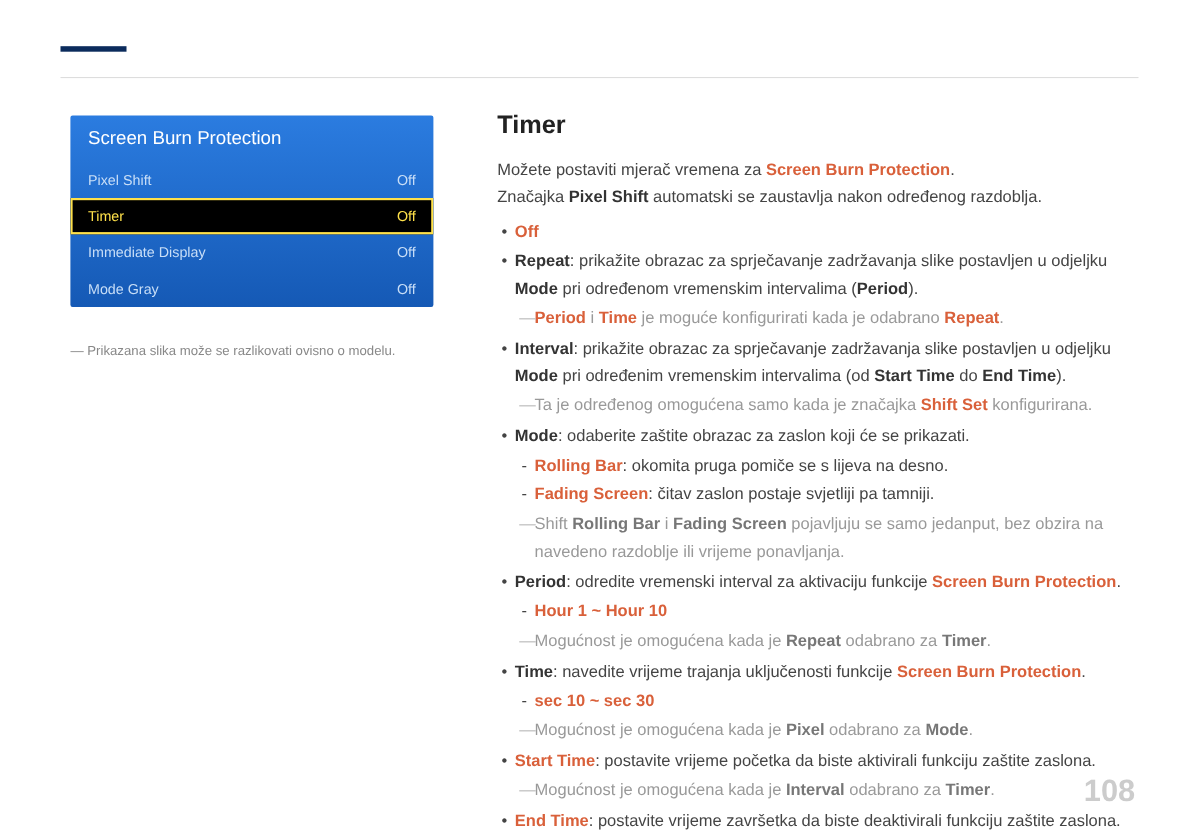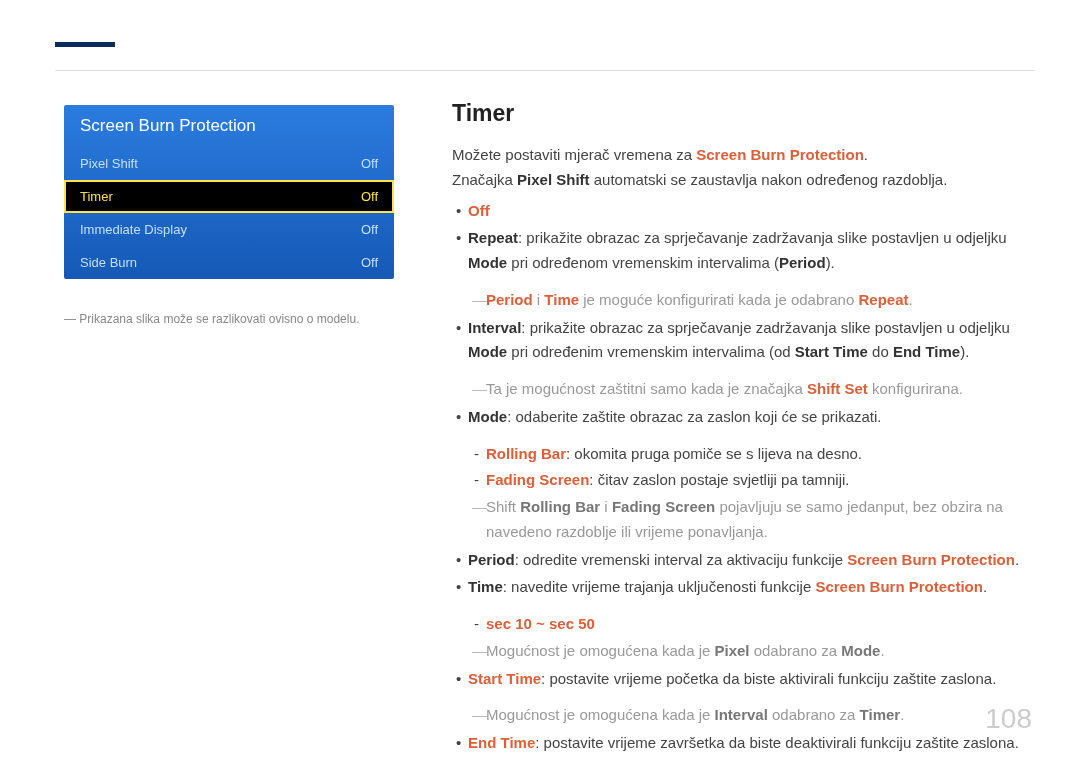--- a/index.html
+++ b/index.html
@@ -84,36 +84,36 @@
     color: #444;
   }
   .rd { color: #d9603a; font-weight: bold; }
   .bd { font-weight: bold; color: #333; }
   .gray-note { color: #999; }
   ul.bullets { list-style: none; padding-left: 16px; }
   ul.bullets > li { position: relative; margin-bottom: 3px; }
   ul.bullets > li::before {
     content: "•"; position: absolute; left: -12px; top: 0; color: #444;
   }
-  ul.sub { list-style: none; padding-left: 18px; margin-top: 12px; }
+  ul.sub { list-style: none; padding-left: 18px; margin-top: 2px; }
   ul.sub > li { position: relative; margin-bottom: 2px; }
   ul.sub > li.dash::before {
     content: "-"; position: absolute; left: -12px; top: 0; color: #444;
   }
   ul.sub > li.note { color: #999; }
   ul.sub > li.note::before {
     content: "―"; position: absolute; left: -14px; top: 0; color: #bbb;
   }
   .page-number {
     position: absolute;
     bottom: 28px;
     right: 48px;
     font-size: 28px;
     color: #ccc;
-    font-weight: 400;
+    font-weight: 700;
   }
 </style>
 </head>
 <body>
 
 <div class="top-bar"></div>
 <div class="top-line"></div>
 
 <div class="left-col">
   <div class="osd">
@@ -124,21 +124,21 @@
     </div>
     <div class="osd-row selected">
       <span>Timer</span>
       <span>Off</span>
     </div>
     <div class="osd-row">
       <span>Immediate Display</span>
       <span>Off</span>
     </div>
     <div class="osd-row">
-      <span>Side Burn</span>
+      <span>Mode Gray</span>
       <span>Off</span>
     </div>
   </div>
   <div class="osd-note">Prikazana slika može se razlikovati ovisno o modelu.</div>
 </div>
 
 <div class="right-col">
   <div class="section-title">Timer</div>
   <div class="body-text">
     <p>
@@ -157,44 +157,50 @@
           <li class="note">
             <span class="rd">Period</span><span class="gray-note"> i </span><span class="rd">Time</span><span class="gray-note"> je moguće konfigurirati kada je odabrano </span><span class="rd">Repeat</span><span class="gray-note">.</span>
           </li>
         </ul>
       </li>
 
       <li>
         <span class="bd">Interval</span><span>: prikažite obrazac za sprječavanje zadržavanja slike postavljen u odjeljku </span><span class="bd">Mode</span><span> pri određenim vremenskim intervalima (od </span><span class="bd">Start Time</span><span> do </span><span class="bd">End Time</span><span>).</span>
         <ul class="sub">
           <li class="note">
-            <span class="gray-note">Ta je mogućnost zaštitni samo kada je značajka </span><span class="rd">Shift Set</span><span class="gray-note"> konfigurirana.</span>
+            <span class="gray-note">Ta je određenog omogućena samo kada je značajka </span><span class="rd">Shift Set</span><span class="gray-note"> konfigurirana.</span>
           </li>
         </ul>
       </li>
 
       <li>
         <span class="bd">Mode</span><span>: odaberite zaštite obrazac za zaslon koji će se prikazati.</span>
         <ul class="sub">
           <li class="dash"><span class="rd">Rolling Bar</span><span>: okomita pruga pomiče se s lijeva na desno.</span></li>
           <li class="dash"><span class="rd">Fading Screen</span><span>: čitav zaslon postaje svjetliji pa tamniji.</span></li>
           <li class="note">
             <span class="gray-note">Shift </span><span class="bd gray-note" style="color:#777">Rolling Bar</span><span class="gray-note"> i </span><span class="bd gray-note" style="color:#777">Fading Screen</span><span class="gray-note"> pojavljuju se samo jedanput, bez obzira na navedeno razdoblje ili vrijeme ponavljanja.</span>
           </li>
         </ul>
       </li>
 
       <li>
         <span class="bd">Period</span><span>: odredite vremenski interval za aktivaciju funkcije </span><span class="rd">Screen Burn Protection</span><span>.</span>
+        <ul class="sub">
+          <li class="dash"><span class="rd">Hour 1 ~ Hour 10</span></li>
+          <li class="note">
+            <span class="gray-note">Mogućnost je omogućena kada je </span><span class="bd" style="color:#777">Repeat</span><span class="gray-note"> odabrano za </span><span class="bd" style="color:#777">Timer</span><span class="gray-note">.</span>
+          </li>
+        </ul>
       </li>
 
       <li>
         <span class="bd">Time</span><span>: navedite vrijeme trajanja uključenosti funkcije </span><span class="rd">Screen Burn Protection</span><span>.</span>
         <ul class="sub">
-          <li class="dash"><span class="rd">sec 10 ~ sec 50</span></li>
+          <li class="dash"><span class="rd">sec 10 ~ sec 30</span></li>
           <li class="note">
             <span class="gray-note">Mogućnost je omogućena kada je </span><span class="bd" style="color:#777">Pixel</span><span class="gray-note"> odabrano za </span><span class="bd" style="color:#777">Mode</span><span class="gray-note">.</span>
           </li>
         </ul>
       </li>
 
       <li>
         <span class="rd">Start Time</span><span>: postavite vrijeme početka da biste aktivirali funkciju zaštite zaslona.</span>
         <ul class="sub">
           <li class="note">

